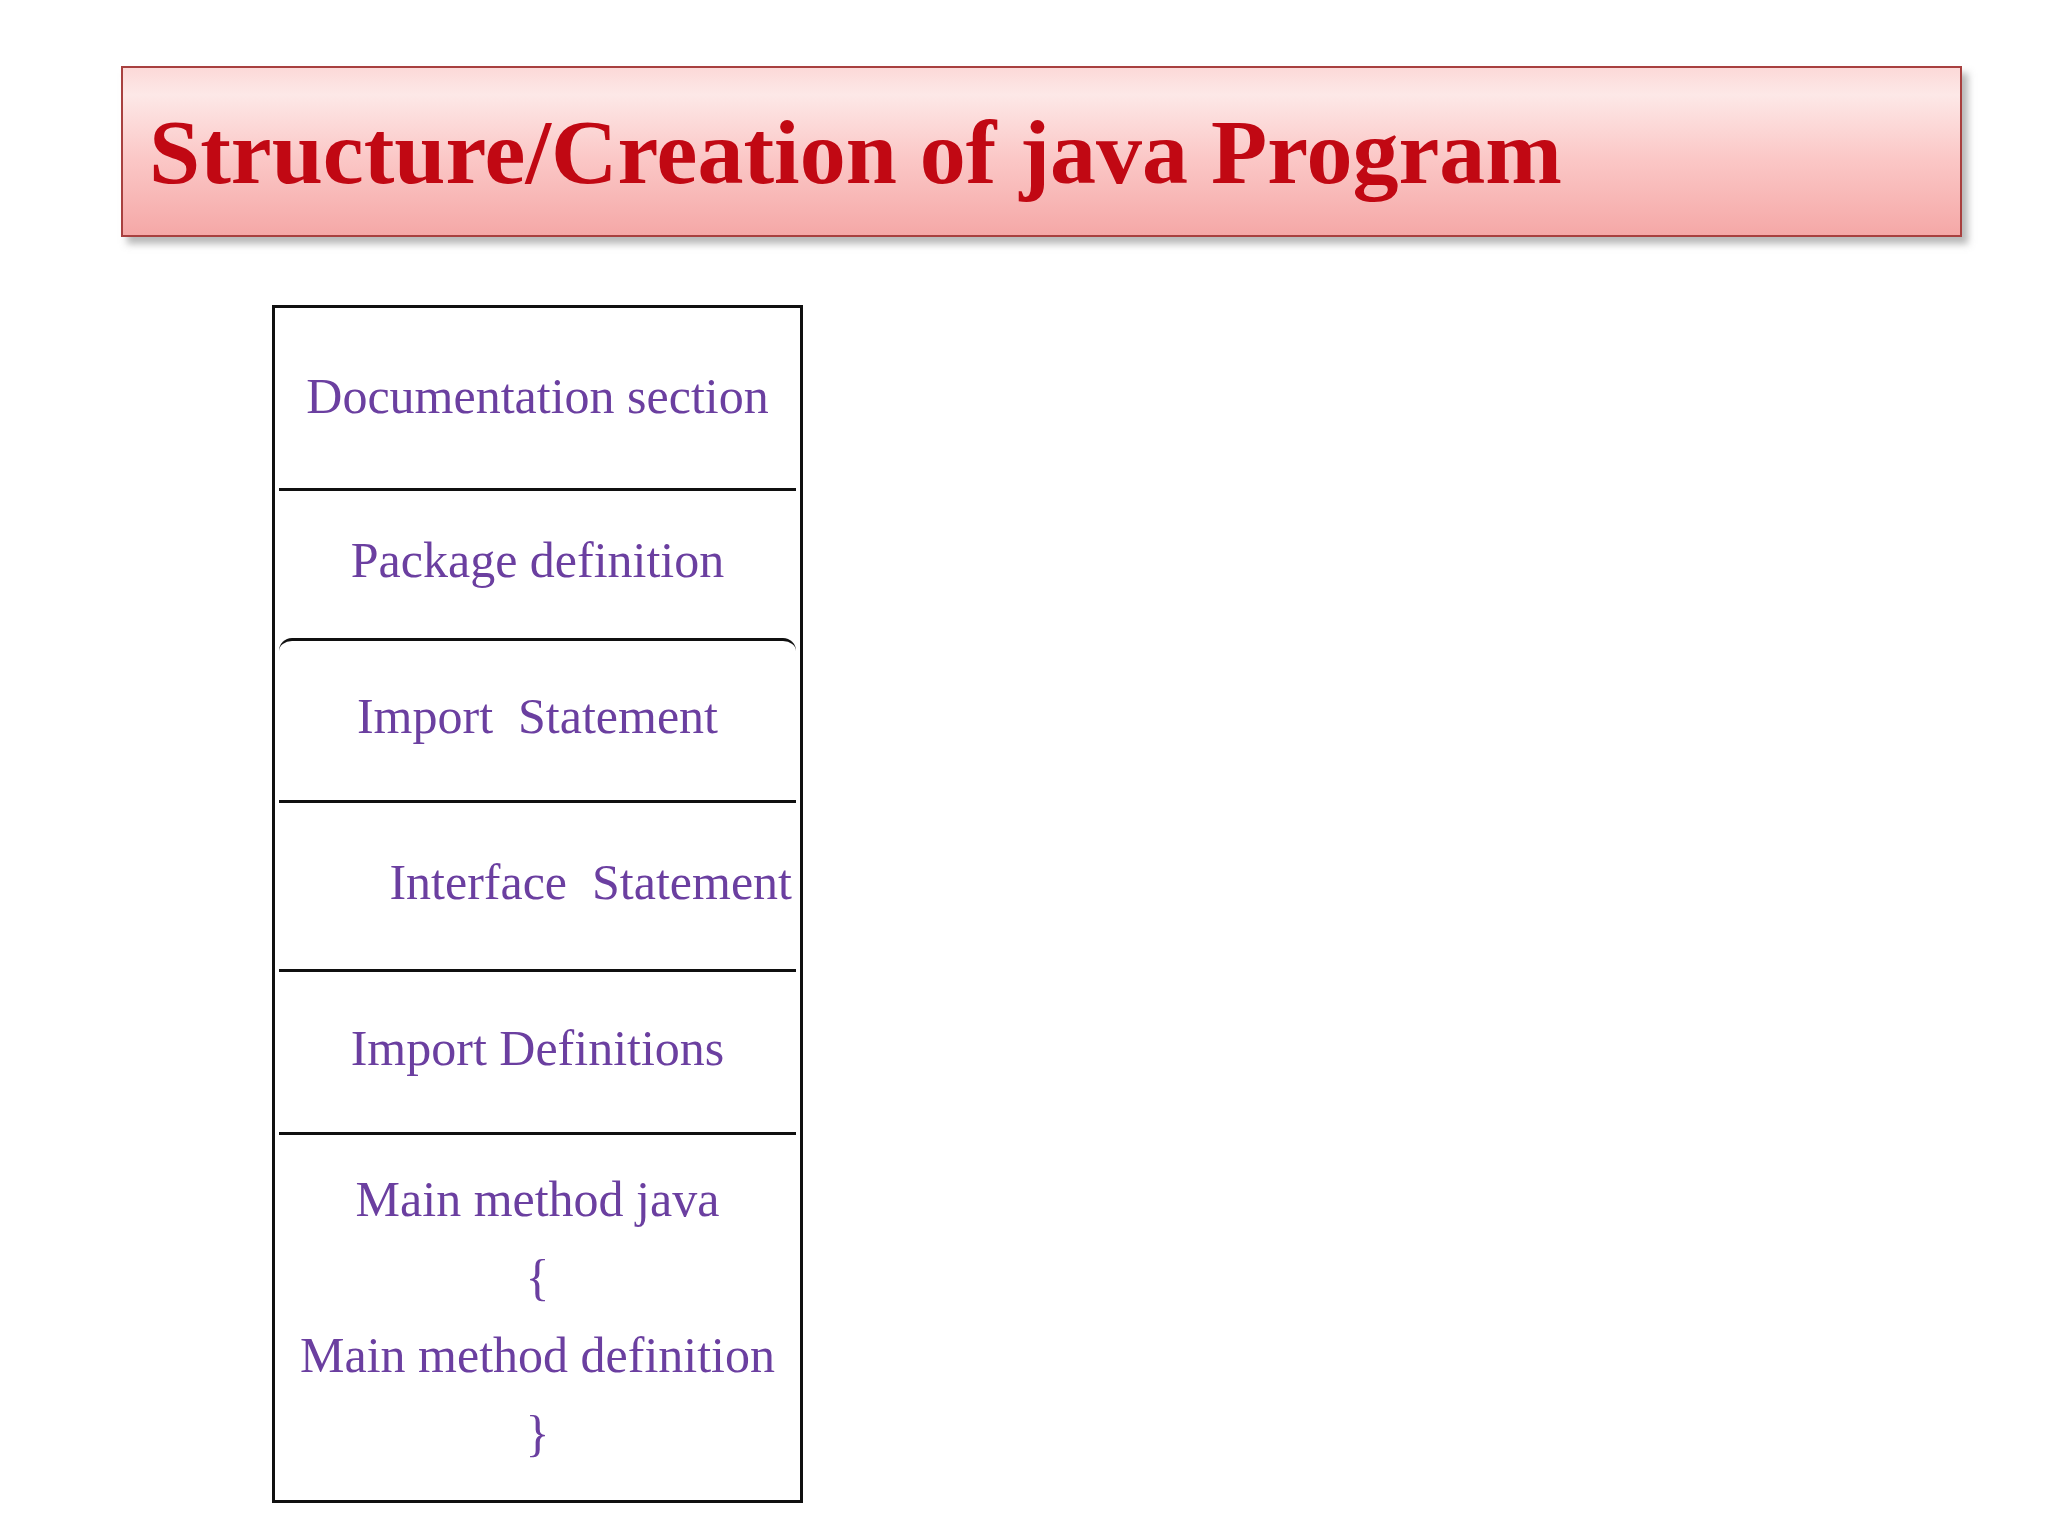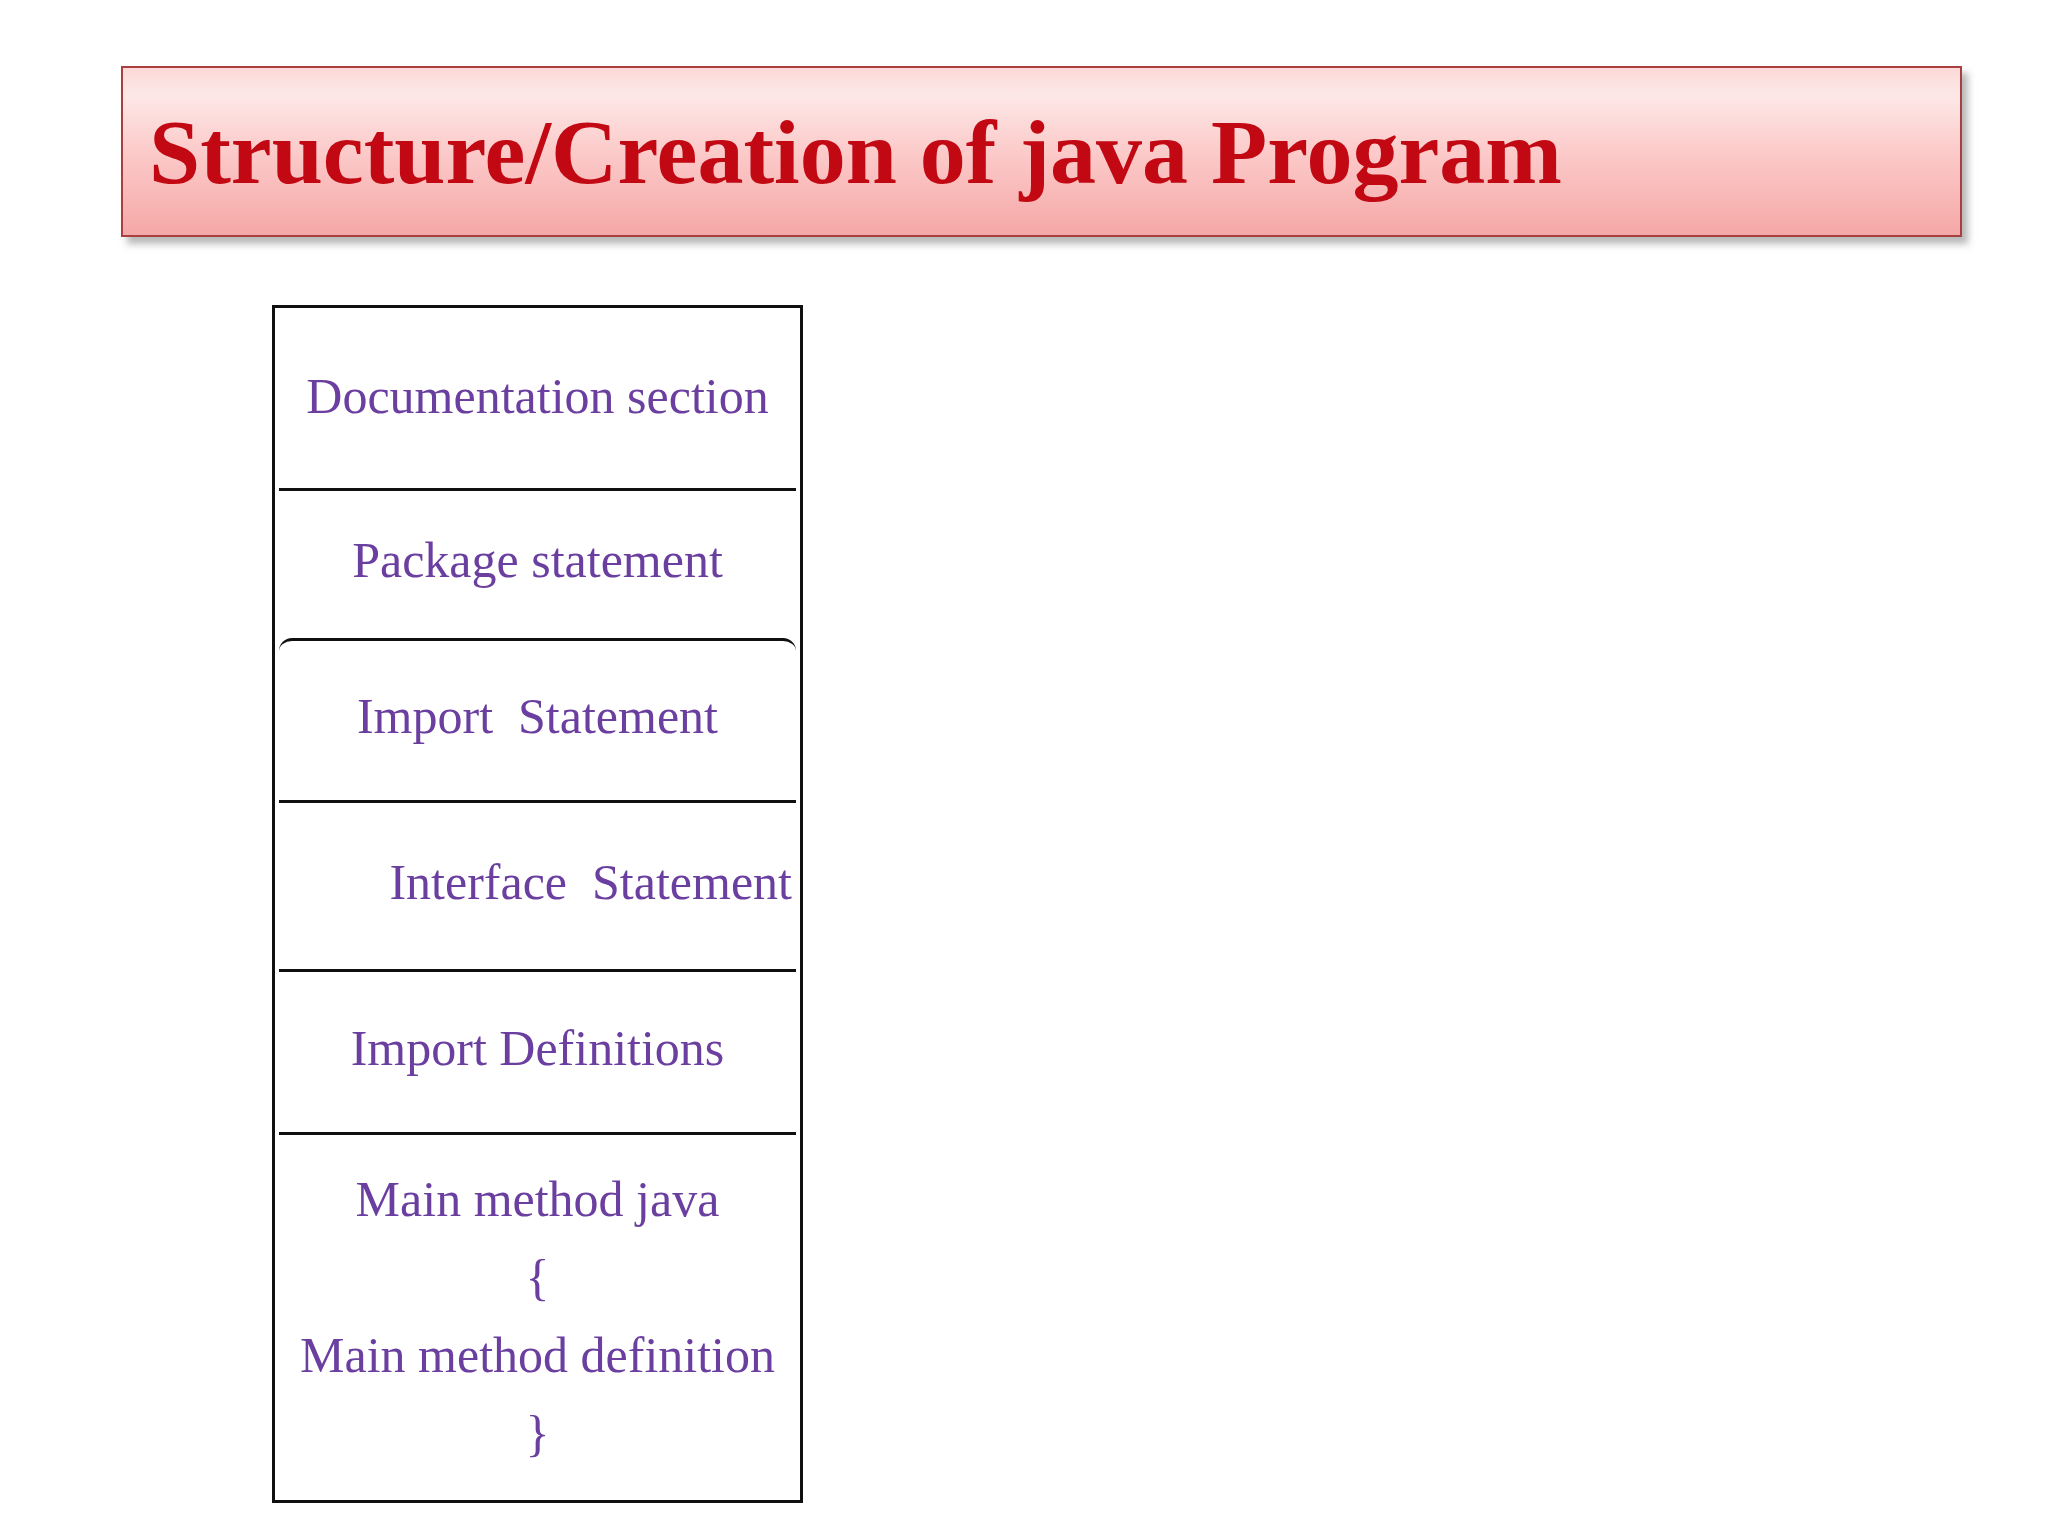--- a/index.html
+++ b/index.html
@@ -72,21 +72,21 @@
 
   <div class="banner">
     <span class="title">Structure/Creation of java Program</span>
   </div>
 
   <div class="stable">
     <div class="srow">
       <span>Documentation section</span>
     </div>
     <div class="srow">
-      <span>Package statement</span>
+      <span>Package definition</span>
     </div>
     <div class="srow">
       <span>Import  Statement</span>
     </div>
     <div class="srow">
       <span>Interface  Statement</span>
     </div>
     <div class="srow">
       <span>Import Definitions</span>
     </div>

